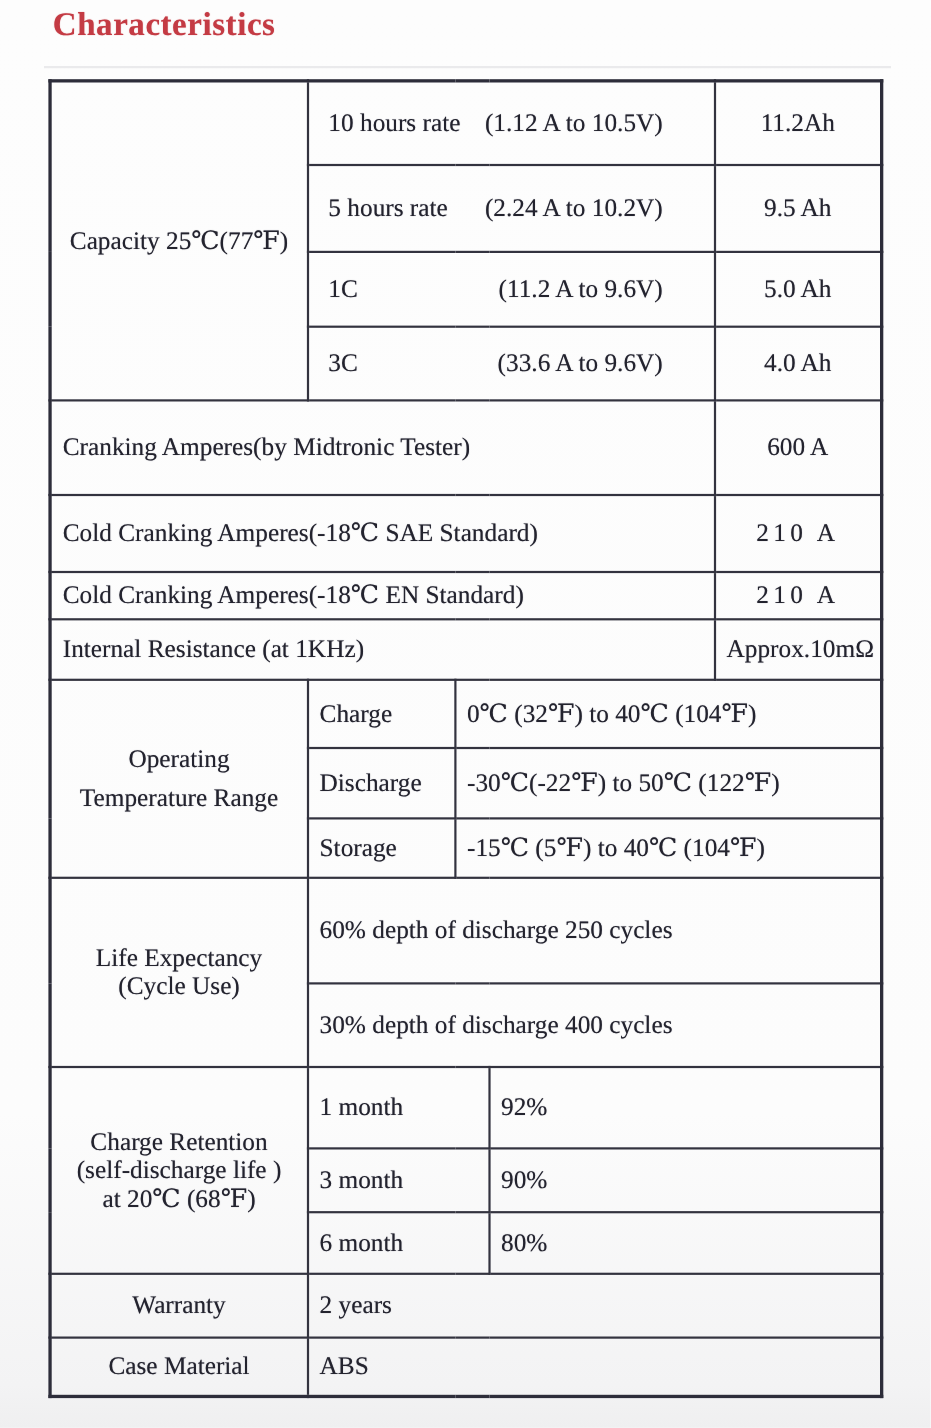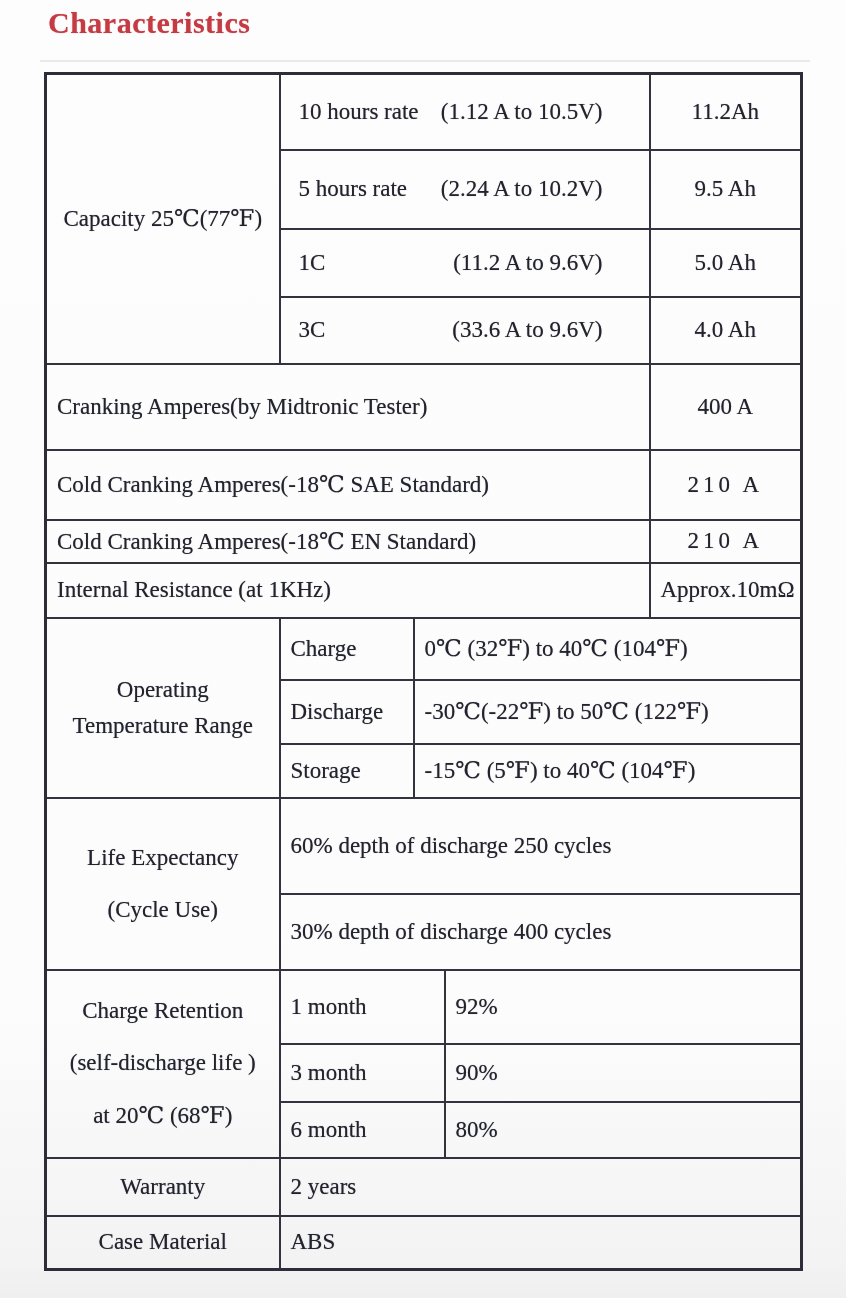--- a/index.html
+++ b/index.html
@@ -50,21 +50,20 @@
     height: 100%;
     padding: 0 46px 0 18px;
   }
   .stack {
     display: flex;
     flex-direction: column;
     justify-content: space-around;
     align-items: center;
     height: 100%;
     text-align: center;
-    gap: 26px;
   }
   .stack.tight { justify-content: center; gap: 10px; }
   .pad-l { padding-left: 18px; }
   .pad-l-sm { padding-left: 6px; }
   .sp { letter-spacing: 4px; }
   .noise-line {
     position: absolute;
     left: 40px; top: 60px;
     width: 770px; height: 2px;
     background: rgba(150,150,160,0.18);
@@ -120,21 +119,21 @@
           <div class="split">
             <span>3C</span>
             <span>(33.6 A to 9.6V)</span>
           </div>
         </td>
         <td class="center">4.0 Ah</td>
       </tr>
 
       <tr style="height:86px">
         <td colspan="4" class="left">Cranking Amperes(by Midtronic Tester)</td>
-        <td class="center">400 A</td>
+        <td class="center">600 A</td>
       </tr>
       <tr style="height:70px">
         <td colspan="4" class="left">Cold Cranking Amperes(-18℃  SAE  Standard)</td>
         <td class="center sp">210 A</td>
       </tr>
       <tr style="height:43px">
         <td colspan="4" class="left">Cold Cranking Amperes(-18℃  EN  Standard)</td>
         <td class="center sp">210 A</td>
       </tr>
       <tr style="height:55px">

